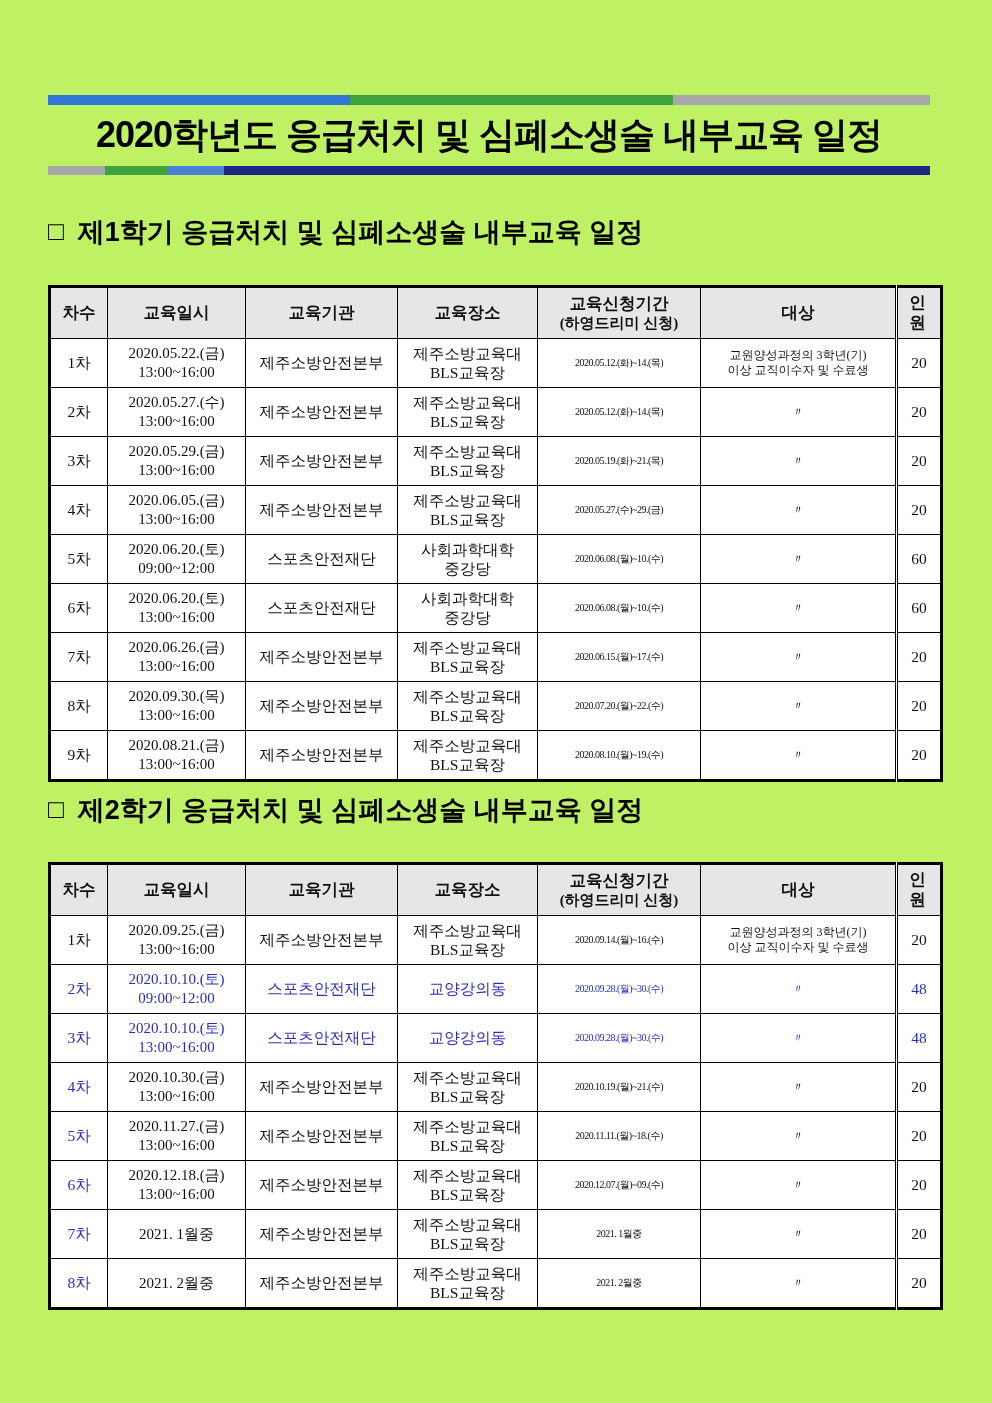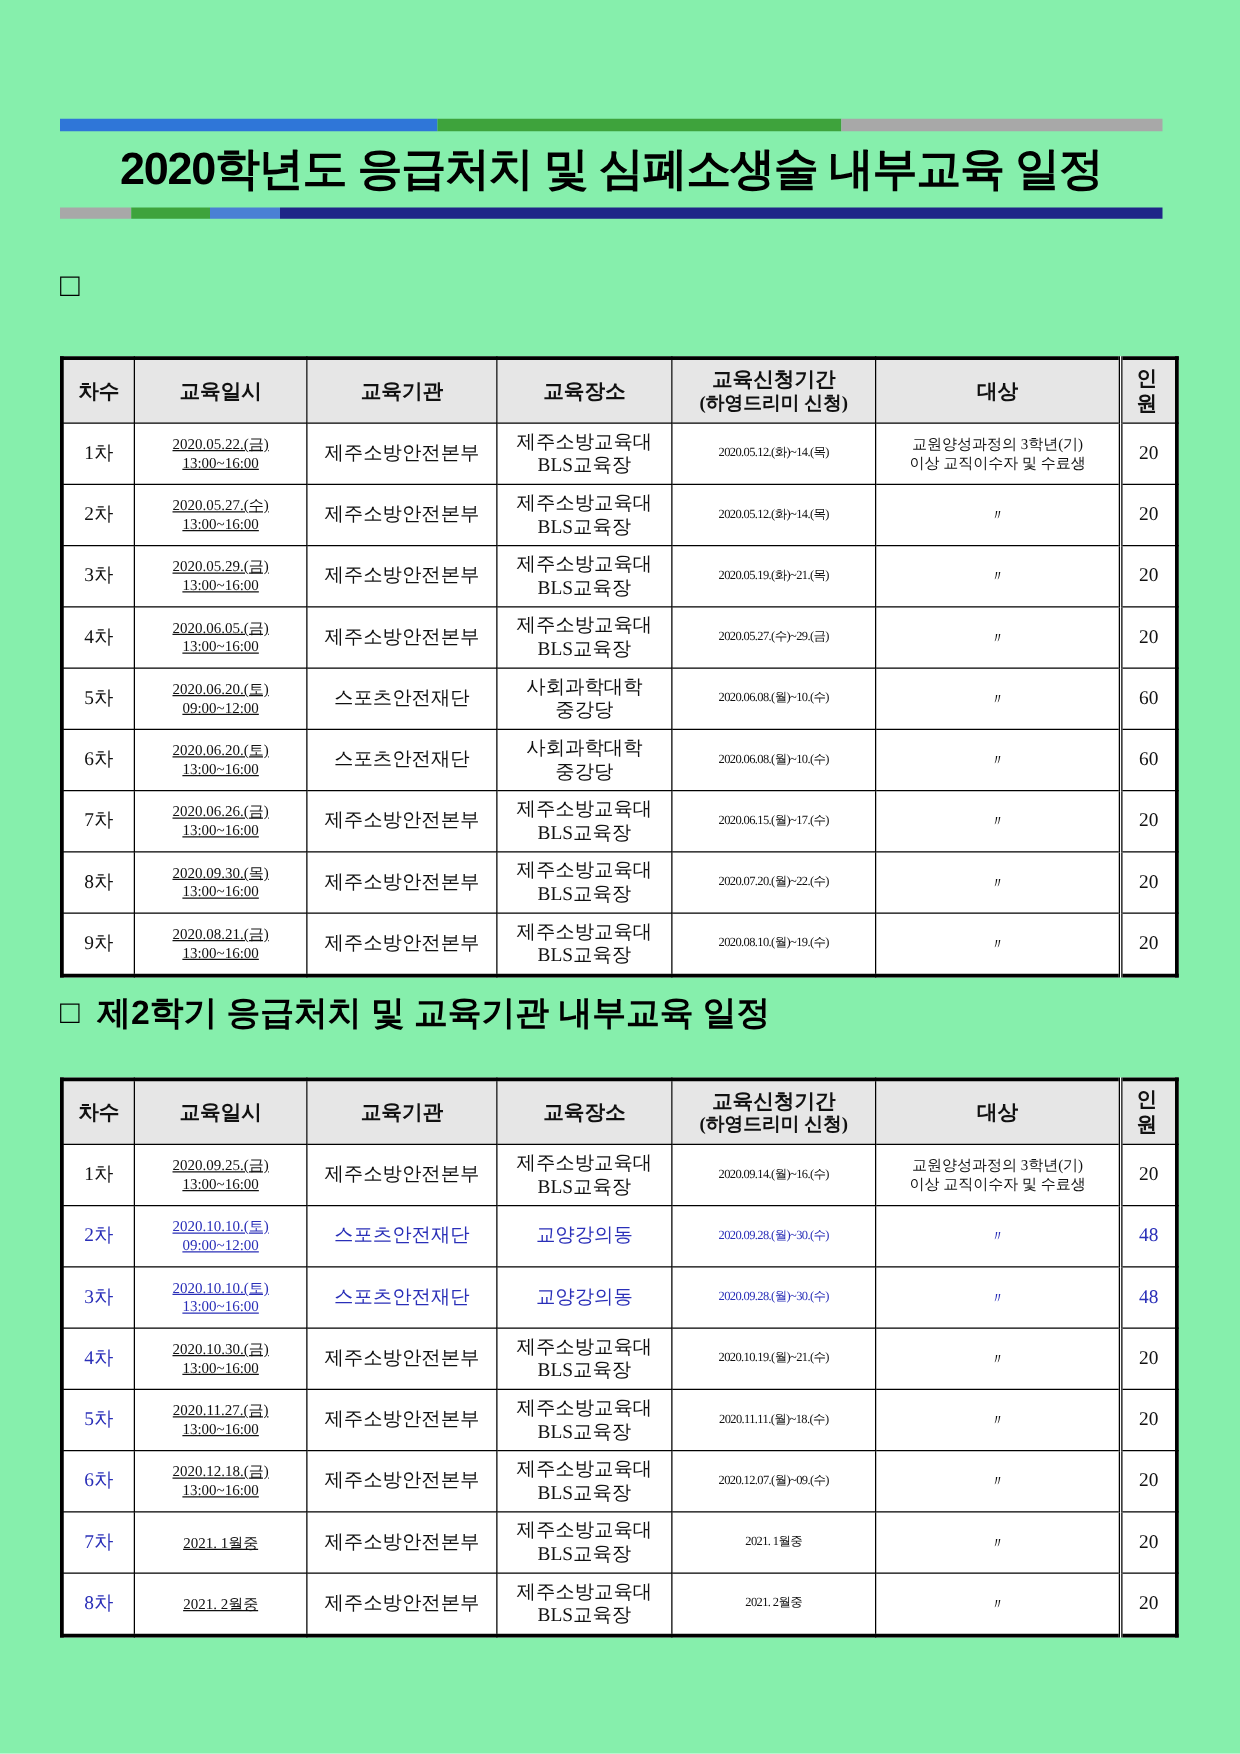--- a/index.html
+++ b/index.html
@@ -1,16 +1,16 @@
 <!DOCTYPE html>
 <html><head>
 <meta charset="utf-8">
 <style>
   html,body{margin:0;padding:0;background:#fff;}
-  .page{position:relative;width:992px;height:1403px;background:#86efac;overflow:hidden;
+  .page{position:relative;width:992px;height:1403px;background:#bef264;overflow:hidden;
         font-family:"Liberation Serif",serif;color:#111;}
 
   
   .bar{position:absolute;left:48px;width:882px;display:flex;}
   .bar-top{top:95px;height:10px;}
   .bar-bottom{top:166px;height:9px;}
   .bar .seg{height:100%;}
   .page-title{position:absolute;left:48px;top:106px;width:882px;height:58px;
       line-height:58px;text-align:center;font-family:"Liberation Sans",sans-serif;
       font-weight:900;font-size:36px;letter-spacing:-1px;color:#000;margin:0;}
@@ -28,21 +28,21 @@
   .tw-1{top:862px;}
   table{border-collapse:collapse;table-layout:fixed;width:892px;background:#fff;}
   col.c0{width:58px;} col.c1{width:138px;} col.c2{width:152px;} col.c3{width:140px;}
   col.c4{width:163px;} col.c5{width:196px;} col.c6{width:45px;}
   th,td{border:1px solid #000;text-align:center;vertical-align:middle;padding:1px 2px;
         overflow:hidden;}
   table{border:3px solid #000;}
   th{background:#e6e6e6;font-weight:700;font-size:16.5px;height:48px;line-height:1.2;}
   th .sub{font-size:15px;}
   td{height:46px;font-size:15.5px;line-height:1.25;}
-  td.col-1{font-size:12px;text-decoration:underline;}
+  td.col-1{font-size:15px;}
   td.col-4{font-size:10px;letter-spacing:-0.5px;}
   td.col-5{font-size:12px;}
   td.col-6,th.col-6{border-left:3px double #000;margin-top:24px;}
   th.col-6{letter-spacing:3px;}
   tr.row-blue td{color:#2a2fb8;}
   td.blue{color:#2a2fb8;}
 
   
   .footnote{position:absolute;left:48px;top:1298px;width:900px;margin:0;
       font-family:"Liberation Sans",sans-serif;font-weight:700;font-size:17.5px;
@@ -63,20 +63,21 @@
 
   <div class="bar bar-bottom">
       <div class="seg" style="width: 57px; background: rgb(168, 168, 168);"></div>
       <div class="seg" style="width: 63px; background: rgb(62, 163, 60);"></div>
       <div class="seg" style="width: 56px; background: rgb(74, 128, 212);"></div>
       <div class="seg" style="width: 706px; background: rgb(30, 38, 136);"></div>
     </div>
 
   <div class="section-heading sh-0">
     <span class="bullet">□</span>
+    <span>제1학기 응급처치 및 심폐소생술 내부교육 일정</span>
   </div>
 
   <div class="tbl-wrap tw-0">
     <table>
       <colgroup>
           <col class="c0">
           <col class="c1">
           <col class="c2">
           <col class="c3">
           <col class="c4">
@@ -335,21 +336,21 @@
             <td class="col-6">
               <div>20</div>
             </td>
           </tr>
         </tbody>
     </table>
   </div>
 
   <div class="section-heading sh-1">
     <span class="bullet">□</span>
-    <span>제2학기 응급처치 및 교육기관 내부교육 일정</span>
+    <span>제2학기 응급처치 및 심폐소생술 내부교육 일정</span>
   </div>
 
   <div class="tbl-wrap tw-1">
     <table>
       <colgroup>
           <col class="c0">
           <col class="c1">
           <col class="c2">
           <col class="c3">
           <col class="c4">

